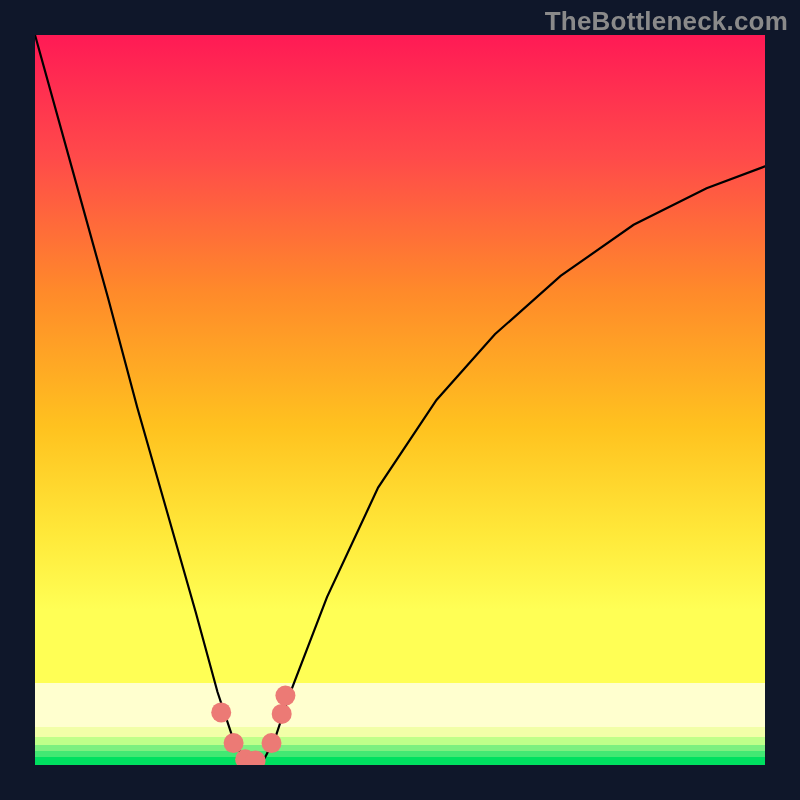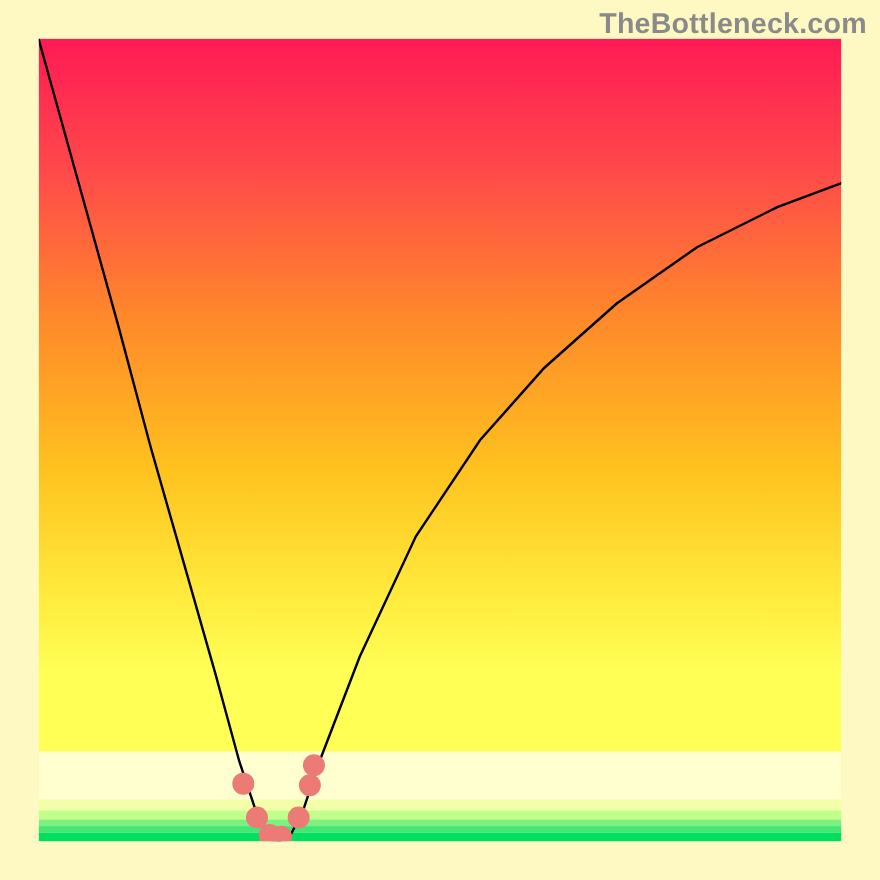--- a/index.html
+++ b/index.html
@@ -9,21 +9,21 @@
     height: 800px;
     background: #000;
     overflow: hidden;
   }
   .frame {
     position: absolute;
     left: 0;
     top: 0;
     width: 800px;
     height: 800px;
-    background: #fef9c3;
+    background: #0f172a;
   }
   .plot {
     position: absolute;
     left: 35px;
     top: 35px;
     width: 730px;
     height: 730px;
     overflow: hidden;
   }
   .plot svg {

